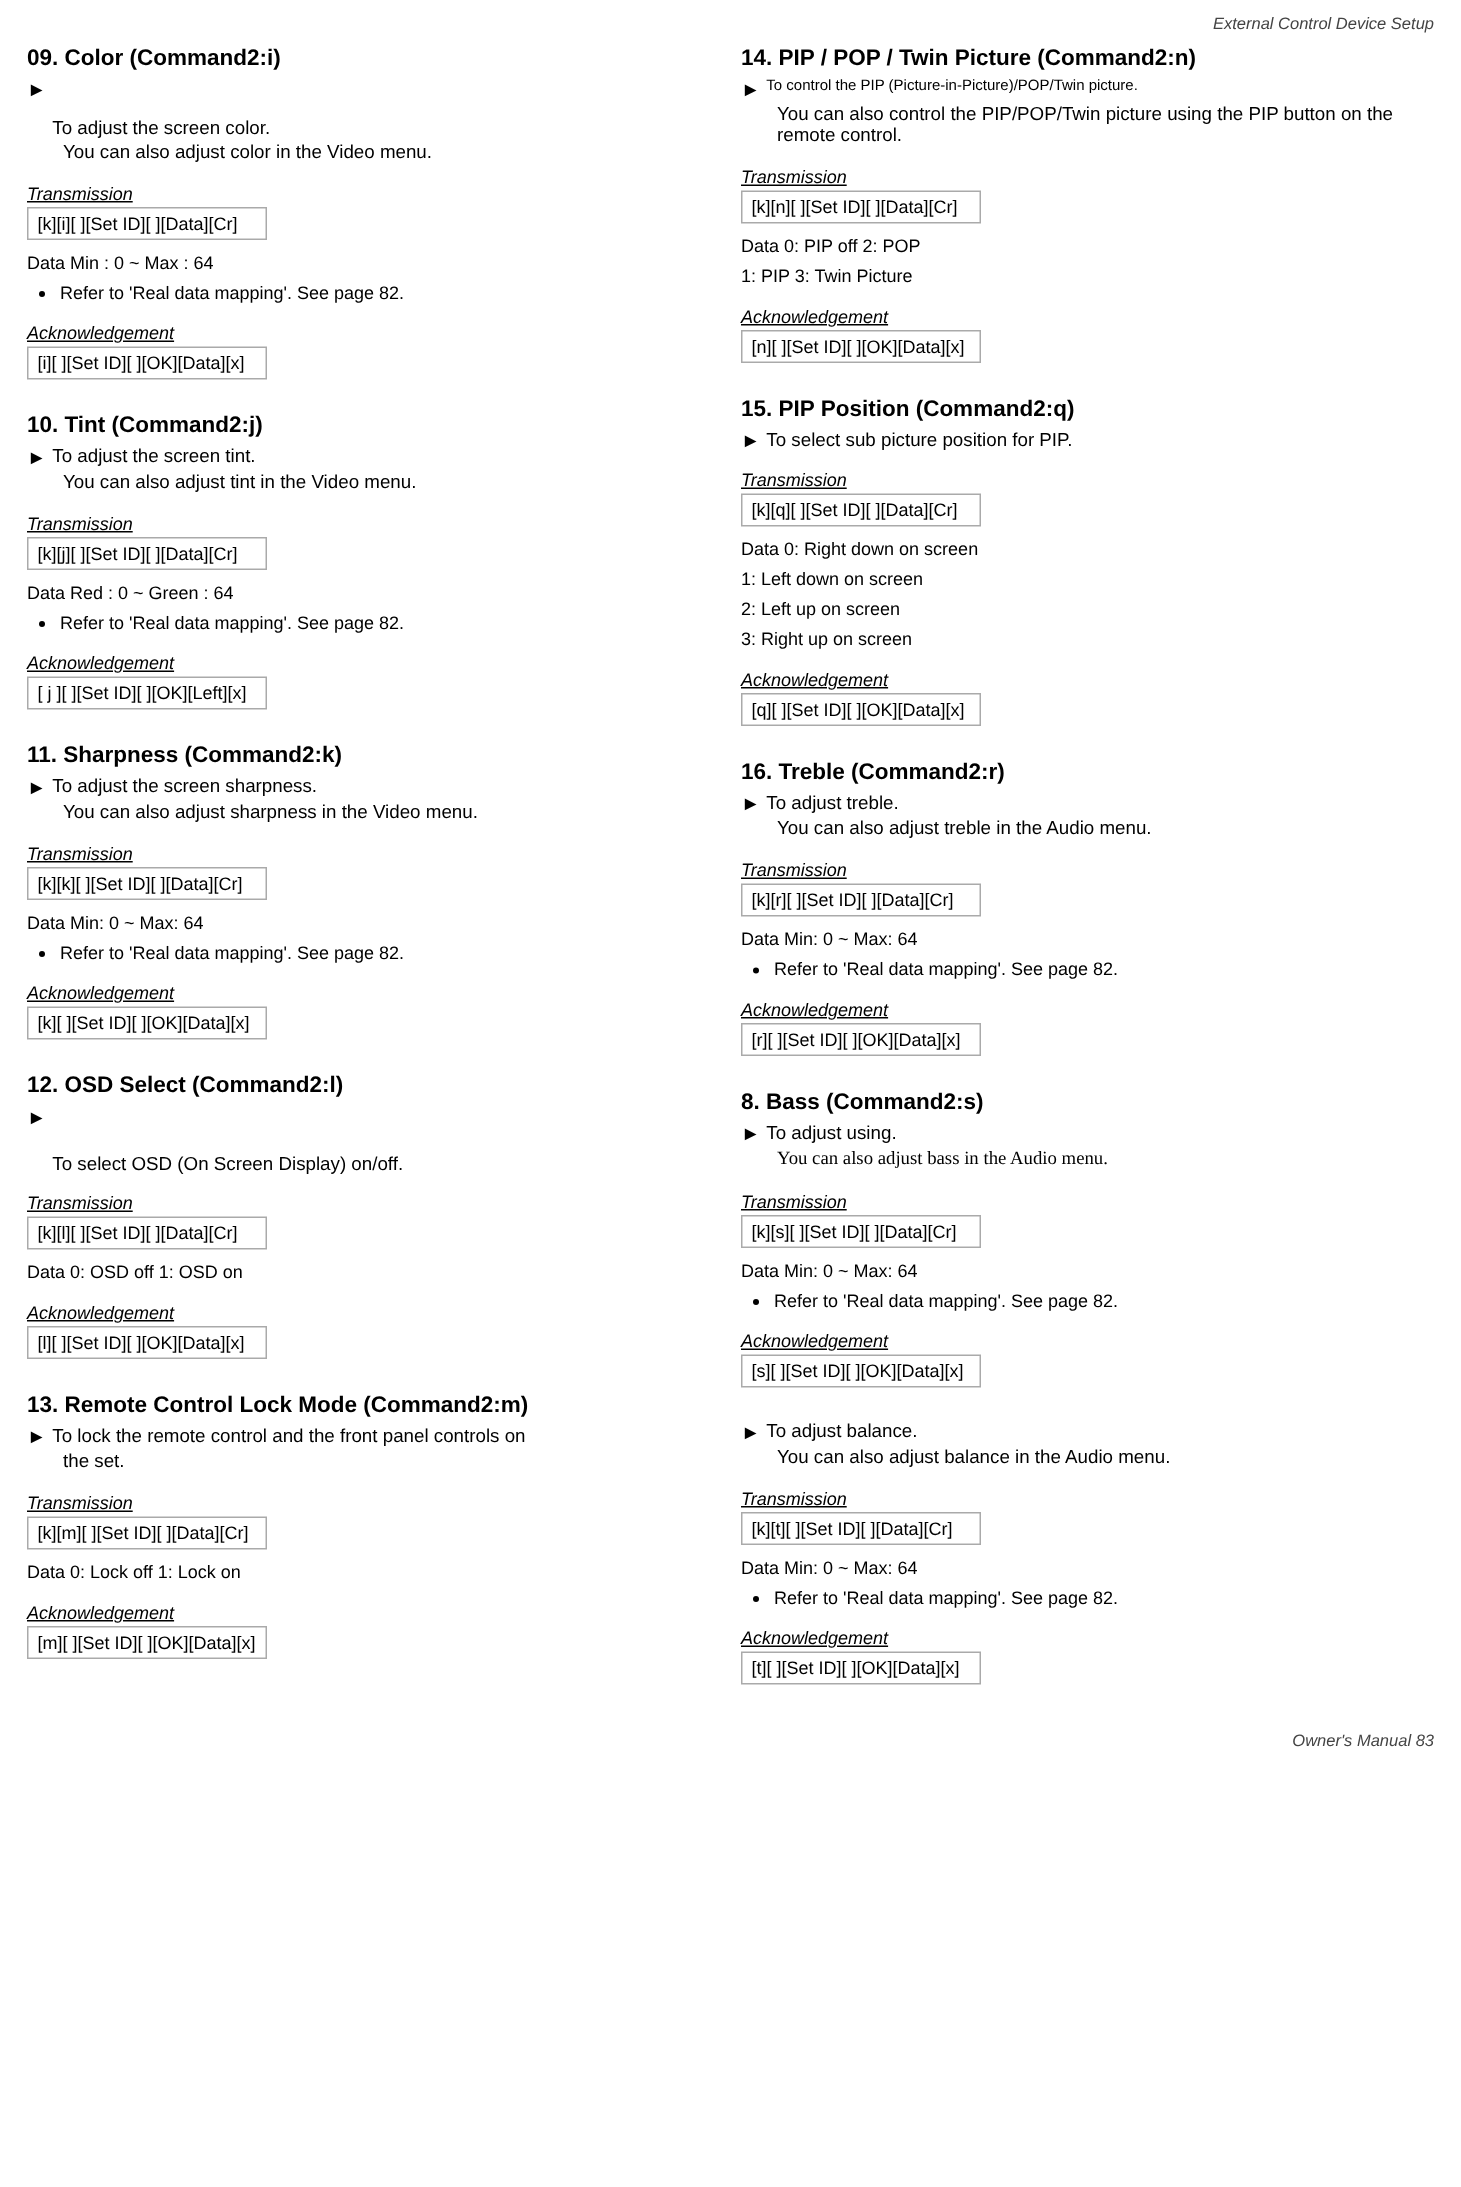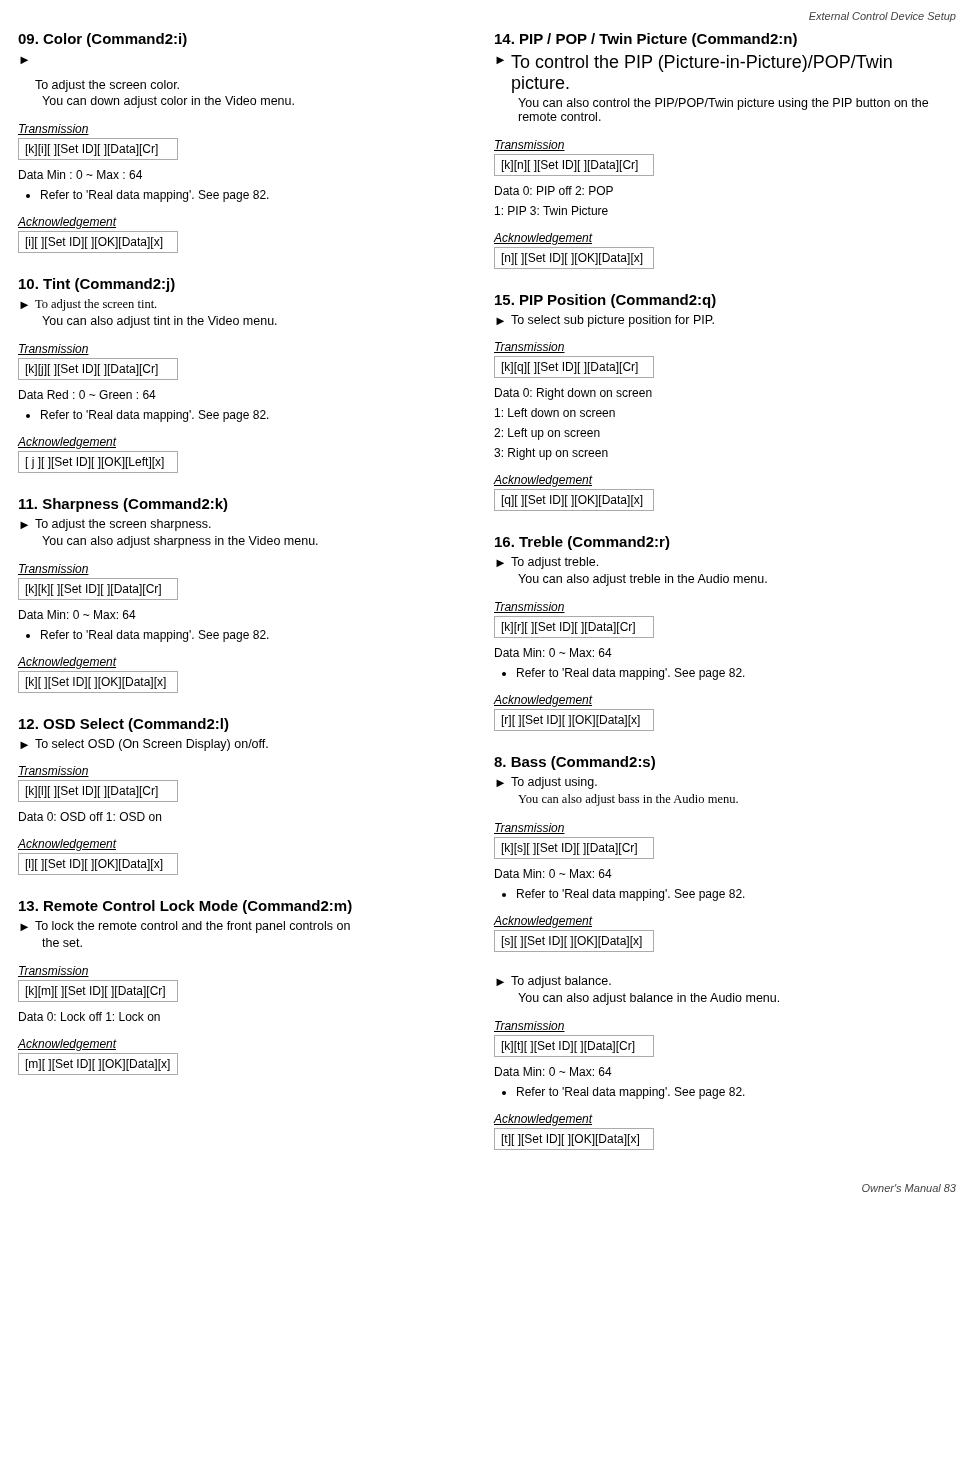--- a/index.html
+++ b/index.html
@@ -91,48 +91,48 @@
 
 <div class="page-header">
   <span>External Control Device Setup</span>
 </div>
 
 <div class="two-col">
   <div class="col" id="left-col">
       <div class="section"><div class="section-title">09. Color (Command2:i)</div><div class="arrow-line">
           <span class="arrow">►</span>
           <span style="font-size: 12.5px; margin-top: 26px;">To adjust the screen color.</span>
-        </div><div class="indent" style="font-size: 12.5px; margin-bottom: 4px;">You can down adjust color in the Video menu.</div><div style="height: 4px;"></div><div class="label-italic">Transmission</div><div class="code-box">[k][i][  ][Set ID][  ][Data][Cr]</div><div class="data-text">Data   Min : 0 ~ Max : 64</div><ul class="bullets">
+        </div><div class="indent" style="font-size: 12.5px; margin-bottom: 4px;">You can also adjust color in the Video menu.</div><div style="height: 4px;"></div><div class="label-italic">Transmission</div><div class="code-box">[k][i][  ][Set ID][  ][Data][Cr]</div><div class="data-text">Data   Min : 0 ~ Max : 64</div><ul class="bullets">
           <li>Refer to 'Real data mapping'. See page 82.</li>
         </ul><div style="height: 3px;"></div><div class="label-italic">Acknowledgement</div><div class="code-box">[i][  ][Set ID][  ][OK][Data][x]</div></div>
       <div class="section"><div class="section-title">10. Tint (Command2:j)</div><div class="arrow-line">
           <span class="arrow">►</span>
-          <span style="font-size: 12.5px; font-family: Liberation Serif, serif;">To adjust the screen tint.</span>
+          <span style="font-size: 12.5px;">To adjust the screen tint.</span>
         </div><div class="indent" style="font-size: 12.5px; margin-bottom: 4px;">You can also adjust tint in the Video menu.</div><div style="height: 4px;"></div><div class="label-italic">Transmission</div><div class="code-box">[k][j][  ][Set ID][  ][Data][Cr]</div><div class="data-text">Data   Red : 0 ~ Green : 64</div><ul class="bullets">
           <li>Refer to 'Real data mapping'. See page 82.</li>
         </ul><div style="height: 3px;"></div><div class="label-italic">Acknowledgement</div><div class="code-box">[ j ][  ][Set ID][  ][OK][Left][x]</div></div>
       <div class="section"><div class="section-title">11. Sharpness (Command2:k)</div><div class="arrow-line">
           <span class="arrow">►</span>
           <span style="font-size: 12.5px;">To adjust the screen sharpness.</span>
         </div><div class="indent" style="font-size: 12.5px; margin-bottom: 4px;">You can also adjust sharpness in the Video menu.</div><div style="height: 4px;"></div><div class="label-italic">Transmission</div><div class="code-box">[k][k][  ][Set ID][  ][Data][Cr]</div><div class="data-text">Data   Min: 0 ~ Max: 64</div><ul class="bullets">
           <li>Refer to 'Real data mapping'. See page 82.</li>
         </ul><div style="height: 3px;"></div><div class="label-italic">Acknowledgement</div><div class="code-box">[k][  ][Set ID][  ][OK][Data][x]</div></div>
       <div class="section"><div class="section-title">12. OSD Select (Command2:l)</div><div class="arrow-line">
           <span class="arrow">►</span>
-          <span style="font-size: 12.5px;">To select OSD (On Screen Display) on/off.</span>
+          <span style="font-size: 12.5px; margin-top: 32px;">To select OSD (On Screen Display) on/off.</span>
         </div><div style="height: 4px;"></div><div class="label-italic">Transmission</div><div class="code-box">[k][l][  ][Set ID][  ][Data][Cr]</div><div class="data-text">Data  0: OSD off               1: OSD on</div><div style="height: 3px;"></div><div class="label-italic">Acknowledgement</div><div class="code-box">[l][  ][Set ID][  ][OK][Data][x]</div></div>
       <div class="section"><div class="section-title">13. Remote Control Lock Mode (Command2:m)</div><div class="arrow-line">
           <span class="arrow">►</span>
           <span style="font-size: 12.5px;">To lock the remote control and the front panel controls on</span>
         </div><div class="indent" style="font-size: 12.5px; margin-bottom: 4px;">     the set.</div><div style="height: 4px;"></div><div class="label-italic">Transmission</div><div class="code-box">[k][m][  ][Set ID][  ][Data][Cr]</div><div class="data-text">Data  0: Lock off               1: Lock on</div><div style="height: 3px;"></div><div class="label-italic">Acknowledgement</div><div class="code-box">[m][  ][Set ID][  ][OK][Data][x]</div></div>
     </div>
   <div class="col" id="right-col">
       <div class="section"><div class="section-title">14. PIP / POP / Twin Picture (Command2:n)</div><div class="arrow-line">
           <span class="arrow">►</span>
-          <span style="font-size: 18px;">To control the PIP (Picture-in-Picture)/POP/Twin picture.</span>
+          <span style="font-size: 10px;">To control the PIP (Picture-in-Picture)/POP/Twin picture.</span>
         </div><div class="indent" style="font-size: 12.5px; margin-bottom: 4px;">You can also control the PIP/POP/Twin picture using the PIP button on the remote control.</div><div style="height: 4px;"></div><div class="label-italic">Transmission</div><div class="code-box">[k][n][  ][Set ID][  ][Data][Cr]</div><div class="data-text">Data  0: PIP off               2: POP</div><div class="data-text">       1: PIP                    3: Twin Picture</div><div style="height: 3px;"></div><div class="label-italic">Acknowledgement</div><div class="code-box">[n][  ][Set ID][  ][OK][Data][x]</div></div>
       <div class="section"><div class="section-title">15. PIP Position (Command2:q)</div><div class="arrow-line">
           <span class="arrow">►</span>
           <span style="font-size: 12.5px;">To select sub picture position for PIP.</span>
         </div><div style="height: 4px;"></div><div class="label-italic">Transmission</div><div class="code-box">[k][q][  ][Set ID][  ][Data][Cr]</div><div class="data-text">Data  0: Right down on screen</div><div class="data-text">       1: Left down on screen</div><div class="data-text">       2: Left up on screen</div><div class="data-text">       3: Right up on screen</div><div style="height: 3px;"></div><div class="label-italic">Acknowledgement</div><div class="code-box">[q][  ][Set ID][  ][OK][Data][x]</div></div>
       <div class="section"><div class="section-title">16. Treble (Command2:r)</div><div class="arrow-line">
           <span class="arrow">►</span>
           <span style="font-size: 12.5px;">To adjust treble.</span>
         </div><div class="indent" style="font-size: 12.5px; margin-bottom: 4px;">You can also adjust treble in the Audio menu.</div><div style="height: 4px;"></div><div class="label-italic">Transmission</div><div class="code-box">[k][r][  ][Set ID][  ][Data][Cr]</div><div class="data-text">Data   Min: 0 ~ Max: 64</div><ul class="bullets">
           <li>Refer to 'Real data mapping'. See page 82.</li>

